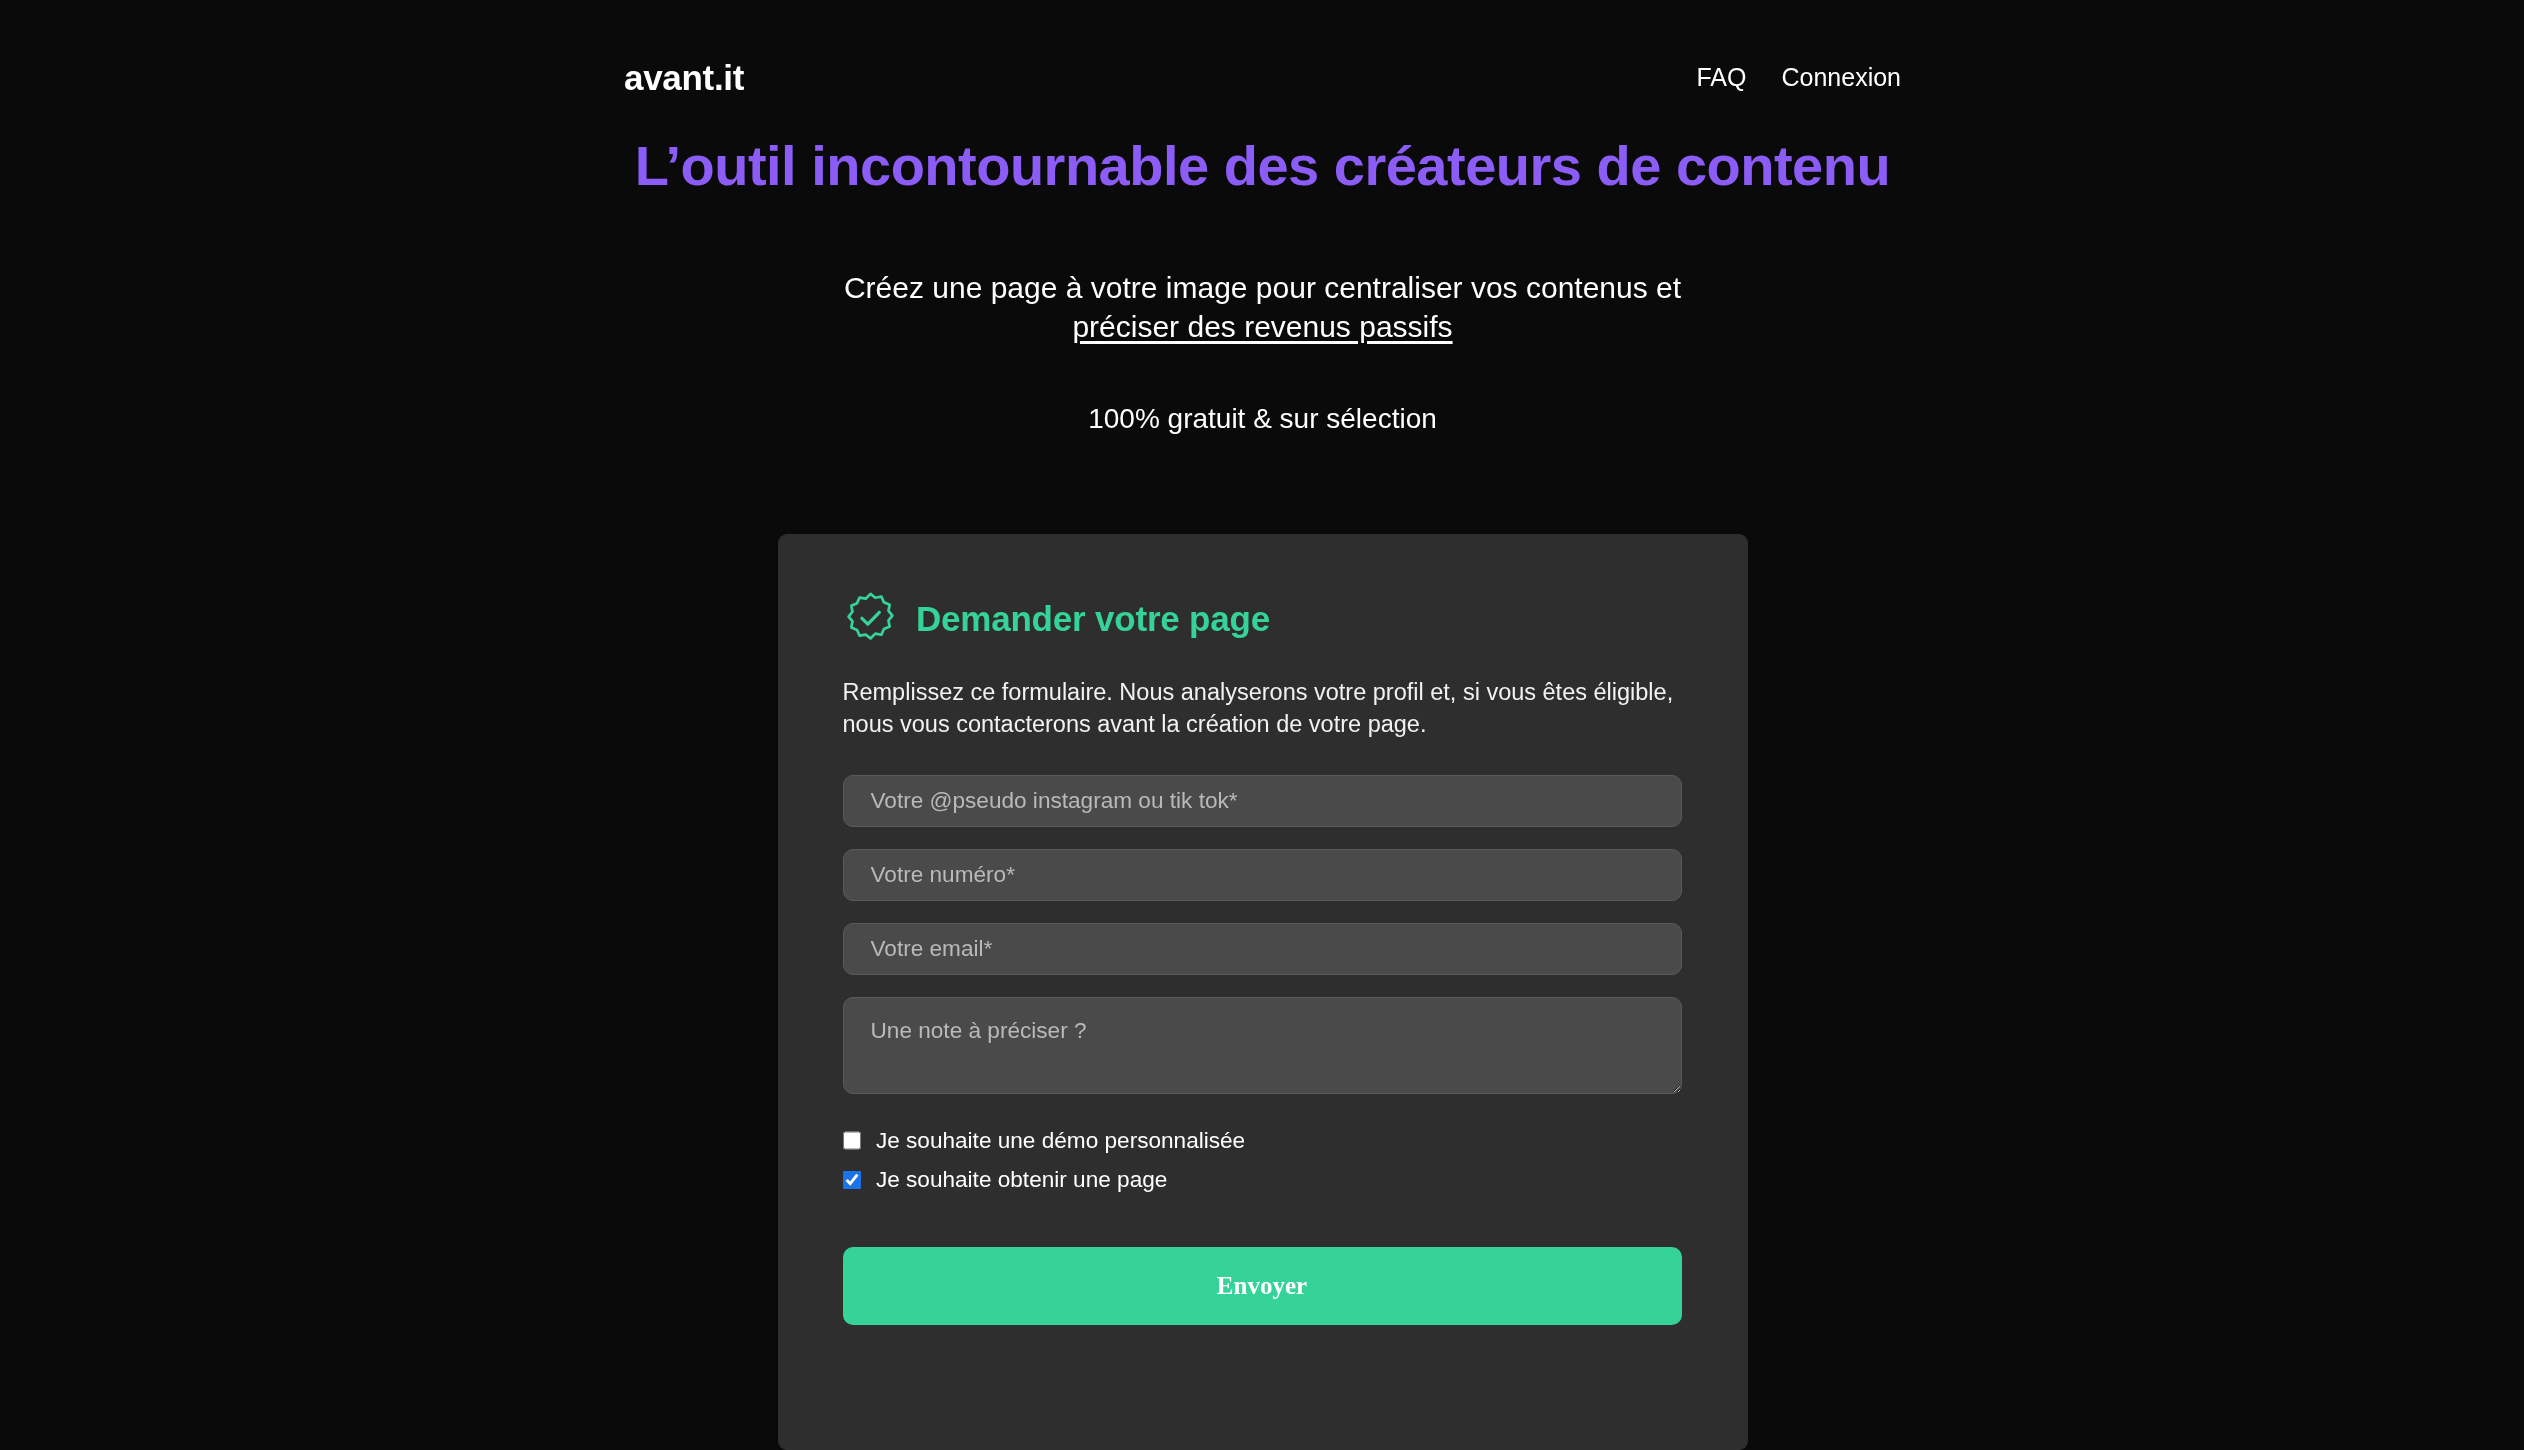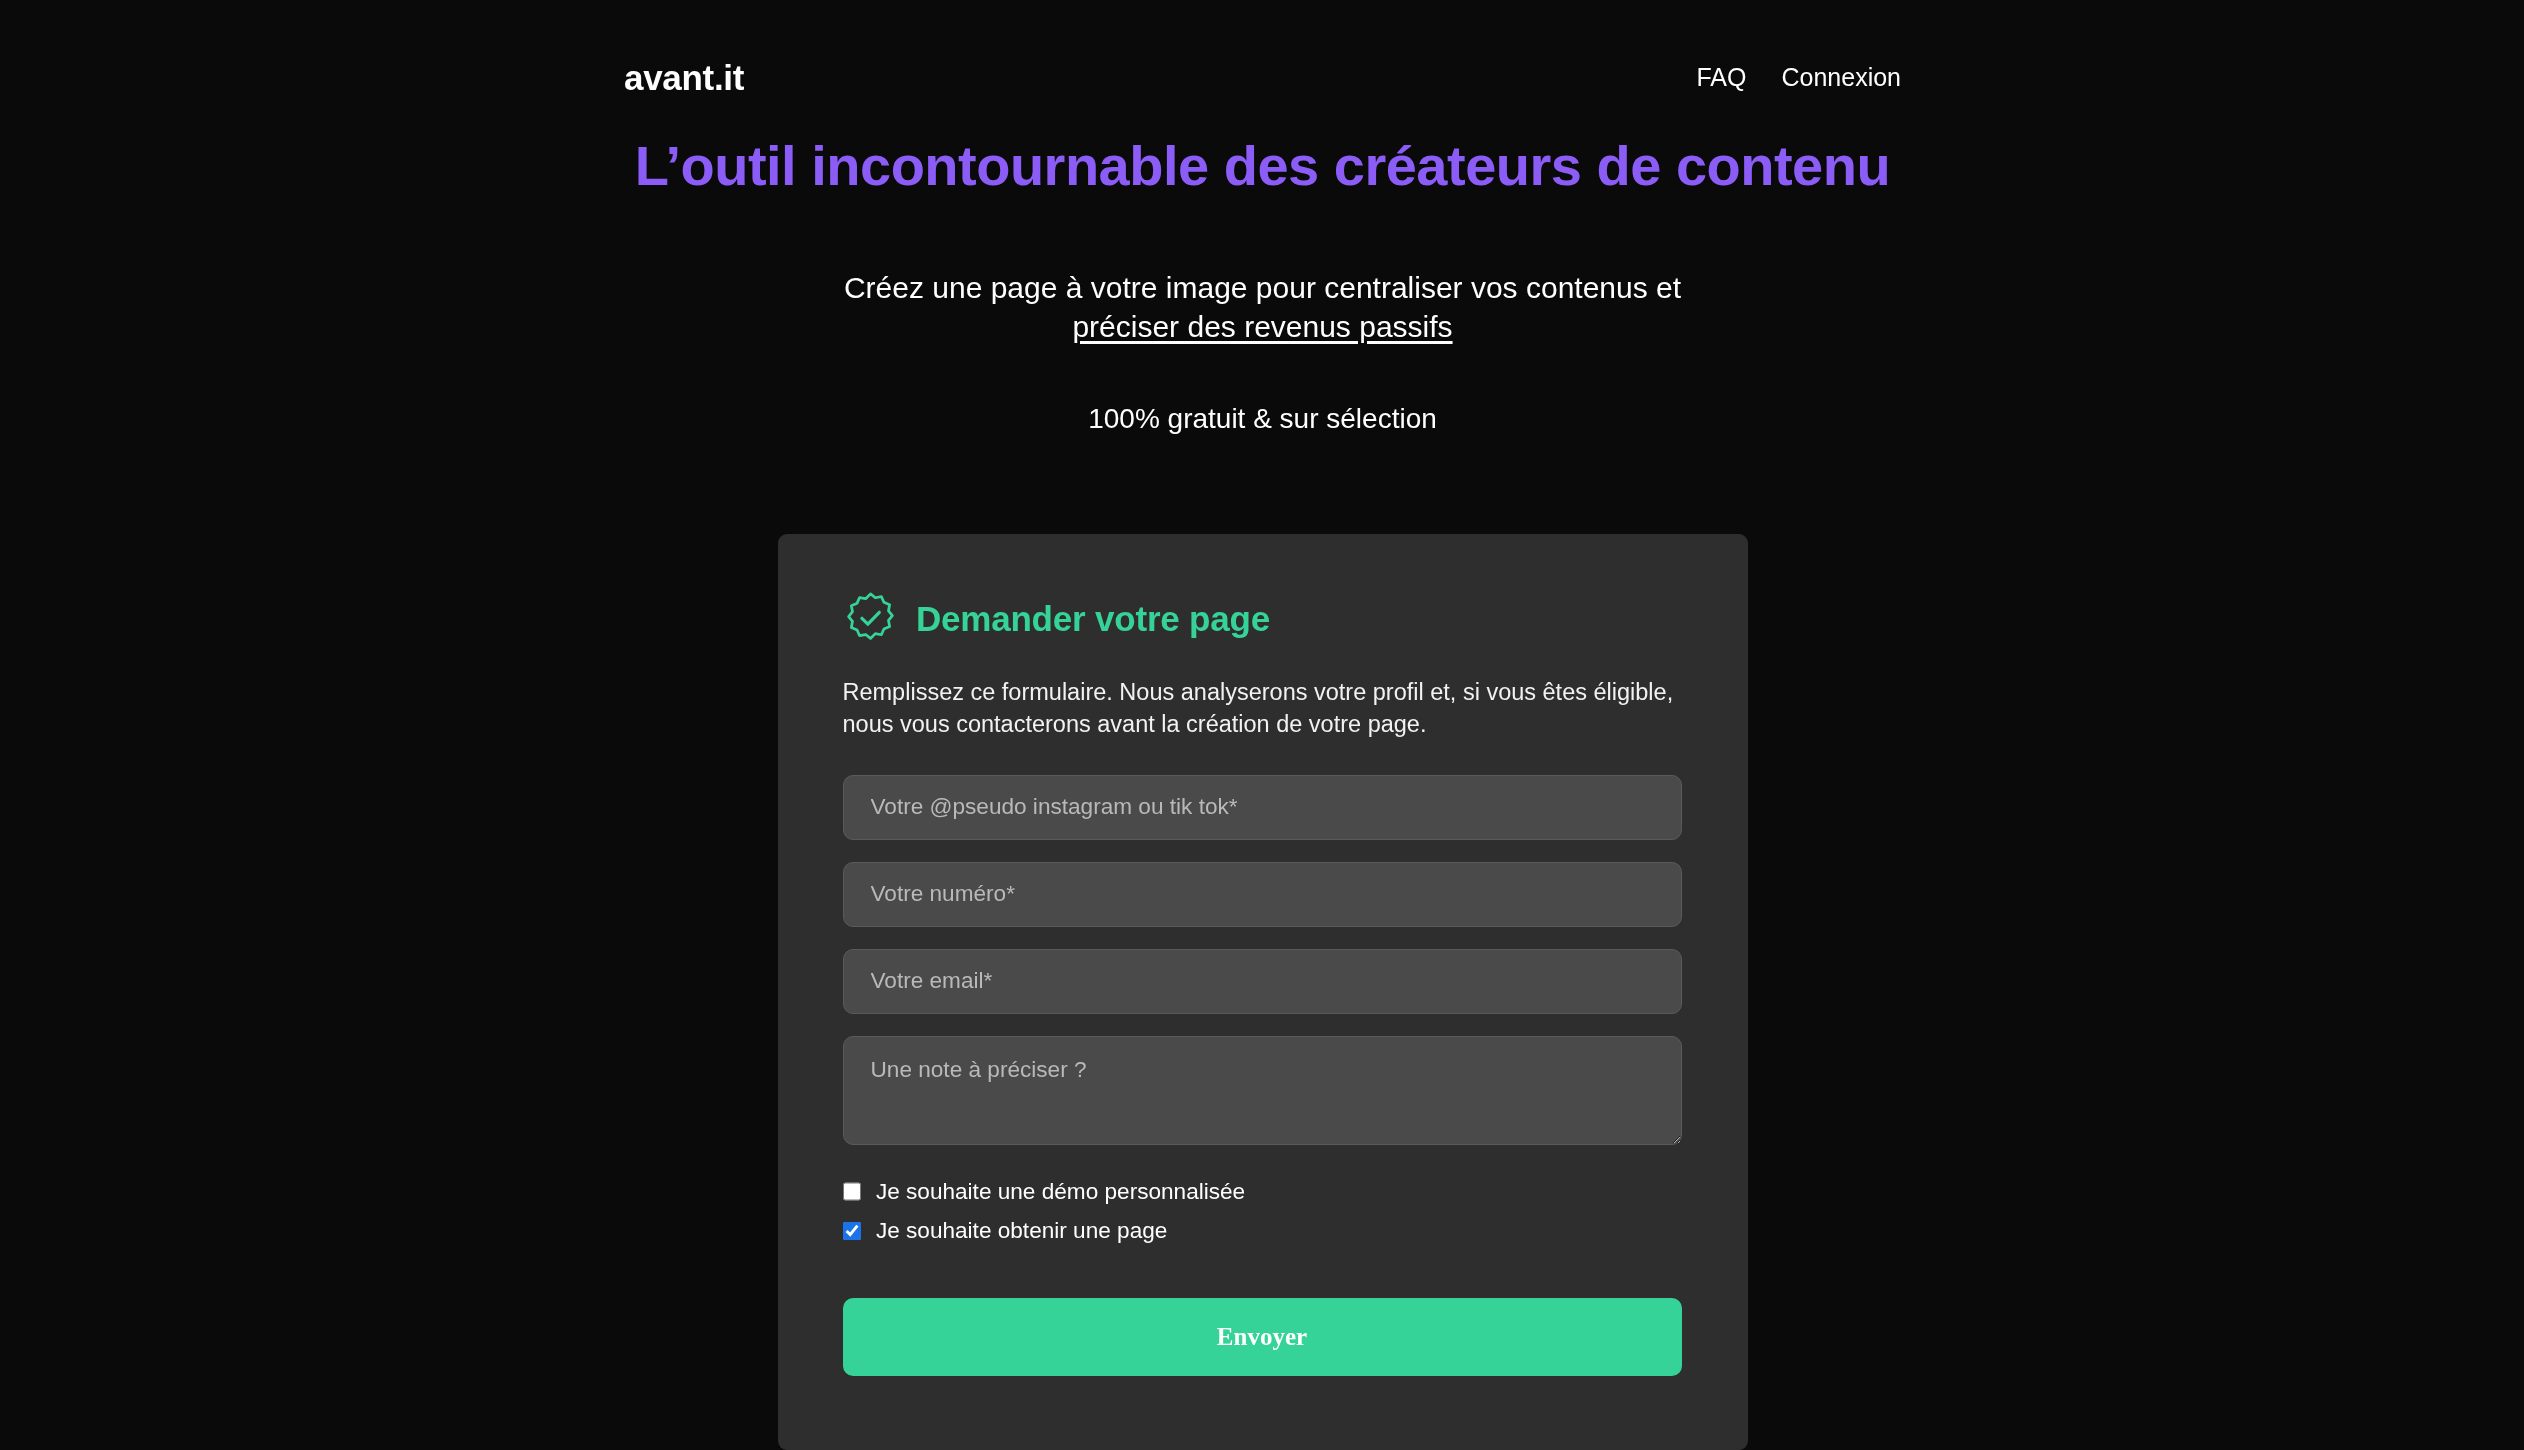--- a/index.html
+++ b/index.html
@@ -125,33 +125,33 @@
   }
 
   .form {
     margin-top: 34px;
     display: flex;
     flex-direction: column;
     gap: 22px;
   }
   .field {
     width: 100%;
-    height: 65px;
+    height: 52px;
     background: #4a4a4a;
     border: 0.8px solid #5a5a5a;
     border-radius: 10px;
     color: #ffffff;
     font-size: 22.6px;
     font-family: "Liberation Sans", sans-serif;
     padding: 0 27px;
     outline: none;
   }
   .field::placeholder { color: #b9b9b9; }
   textarea.field {
-    height: 109px;
+    height: 97px;
     padding-top: 18.4px;
     resize: vertical;
     line-height: 1.3;
   }
 
   .checks {
     margin-top: 11.7px;
     display: flex;
     flex-direction: column;
     gap: 13.4px;

